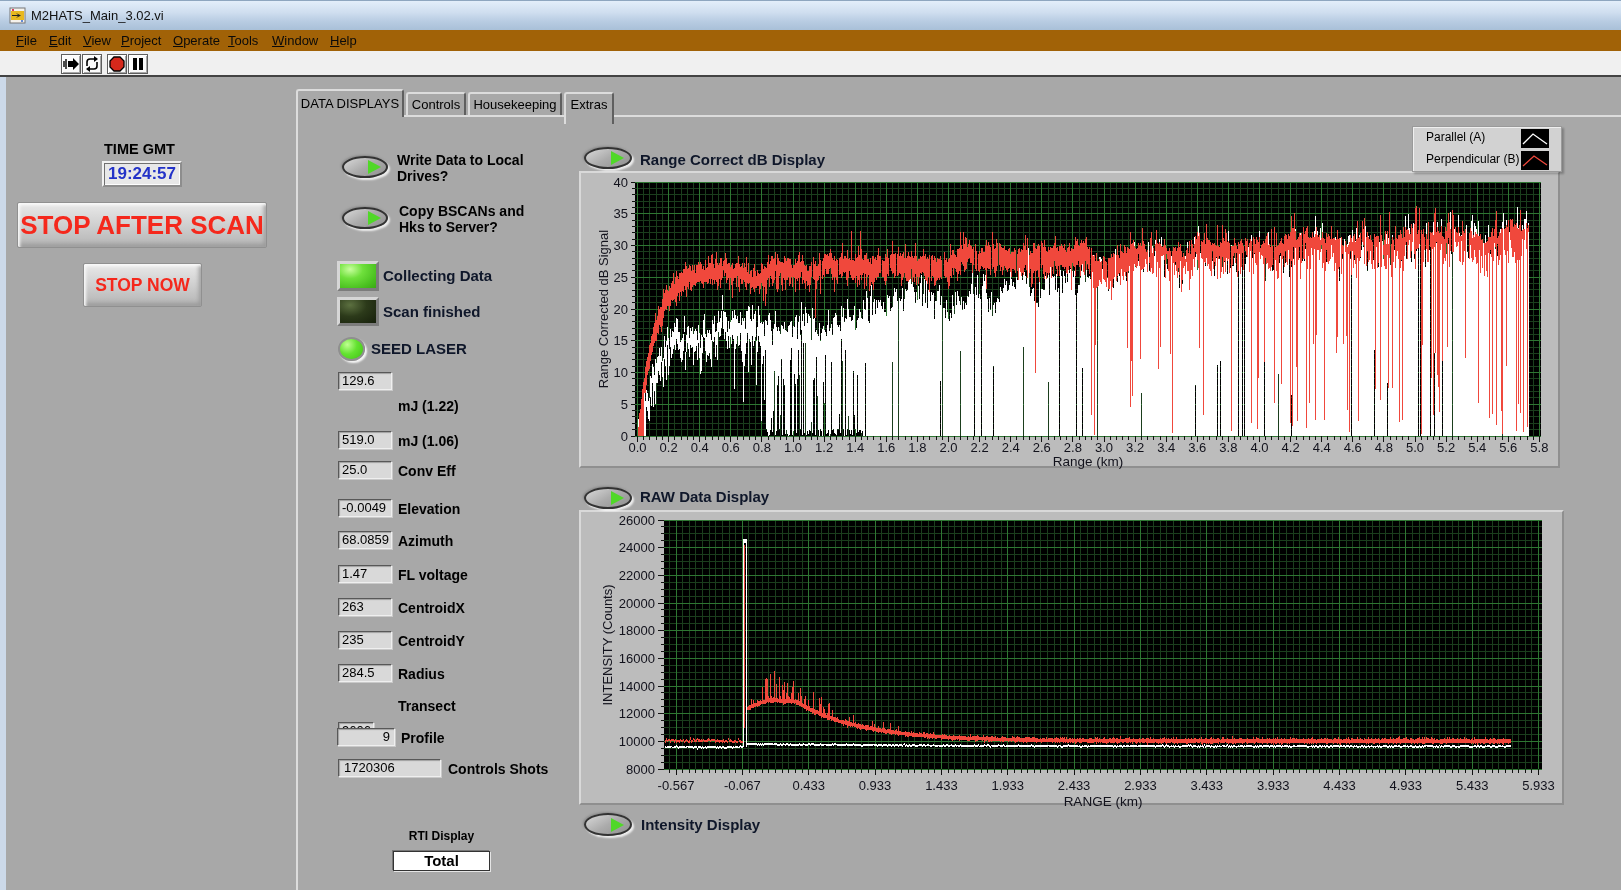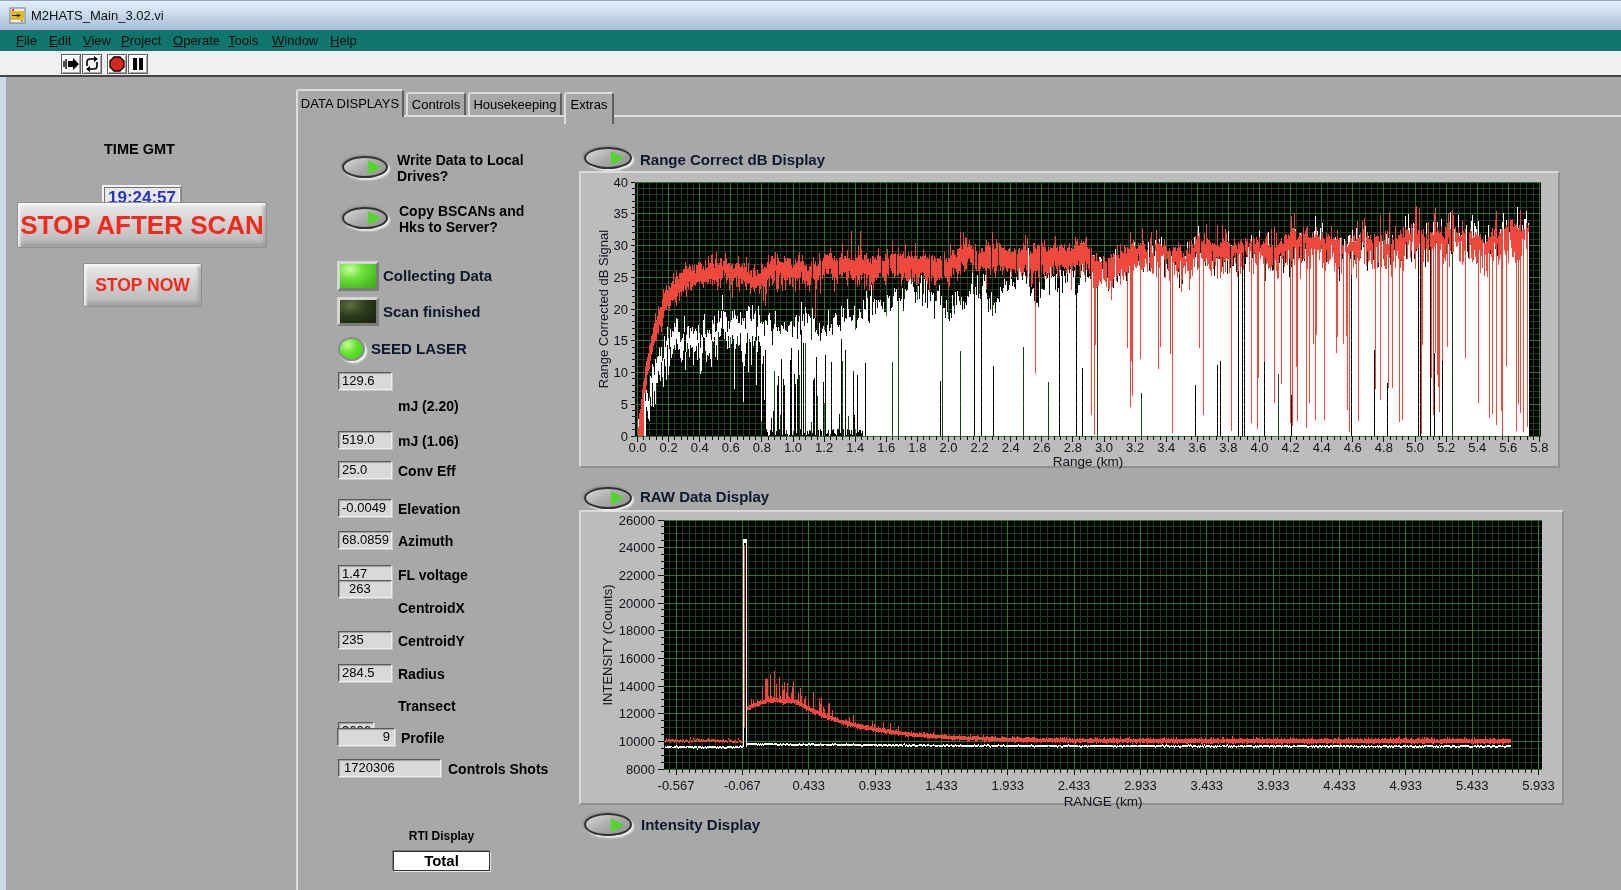--- a/index.html
+++ b/index.html
@@ -1,31 +1,31 @@
 <!DOCTYPE html>
 <html><head><meta charset="utf-8"><style>
 * { margin:0; padding:0; box-sizing:border-box; }
 body { font-family:"Liberation Sans", sans-serif; width:1621px; height:890px; overflow:hidden; }
 #root { position:relative; width:1621px; height:890px; background:#a8a8a8; }
 .abs { position:absolute; }
 .titlebar { left:0; top:0; width:1621px; height:30px;
   background:linear-gradient(180deg,#e3eefa 0%,#cfdeef 40%,#b8cce2 70%,#a9c0d8 100%);
   border-top:1px solid #8ea6bf; }
 .title-txt { left:31px; top:8px; font-size:13px; color:#111; }
-.menubar { left:0; top:30px; width:1621px; height:21px; background:#0f766e; font-size:13px; color:#0a0a0a; }
+.menubar { left:0; top:30px; width:1621px; height:21px; background:#a16207; font-size:13px; color:#0a0a0a; }
 .menubar span { position:absolute; top:3px; }
 .toolbar { left:0; top:51px; width:1621px; height:26px; background:#f0f0f0; border-bottom:2px solid #434343; }
 .tbtn { position:absolute; top:3px; width:20px; height:20px; background:#fbfbfb;
   border:1px solid #5f5f5f; box-shadow:inset 1px 1px 0 #fff, inset -1px -1px 0 #a8a8a8; }
 .leftstrip { left:0; top:77px; width:6px; height:813px; background:#ccd9e9; }
 .panel-lab { font-weight:bold; color:#000; }
 .timebox { left:102px; top:161px; width:80px; height:26px; background:#e8e8e8;
   border:2px solid; border-color:#f2f2f2 #8d8d8d #8d8d8d #f2f2f2;
   box-shadow:inset 1px 1px 0 #707070, inset -1px -1px 0 #fdfdfd;
-  color:#2433c8; font-weight:bold; font-size:17px; text-align:center; line-height:22px;margin-top:24px; }
+  color:#2433c8; font-weight:bold; font-size:17px; text-align:center; line-height:22px; }
 .bigbtn { background:linear-gradient(180deg,#e9e9e9 0%,#d2d2d2 45%,#b4b4b4 100%);
   border:1px solid #909090; border-radius:2px;
   box-shadow:inset 2px 2px 3px #fafafa, inset -2px -3px 4px #9b9b9b;
   color:#f5281c; font-weight:bold; text-align:center; }
 .tab { position:absolute; font-size:13px; color:#000; text-align:center;
   background:#a8a8a8; border-top:2px solid #dcdcdc; border-left:2px solid #dcdcdc; border-right:2px solid #5f5f5f;
   border-radius:3px 3px 0 0; }
 .nbox { position:absolute; height:18px; background:#d9d9d9; font-size:13px; color:#000; line-height:16px;
   border:1px solid; border-color:#585858 #efefef #efefef #585858;
   box-shadow:1px 1px 0 #c9c9c9, inset 1px 1px 1px #9f9f9f; }
@@ -112,32 +112,32 @@
     </div>
 <div class="abs ctitle" style="left:383px;top:267px">Collecting Data</div>
 <div class="ledframe" style="left:337px;top:297px;width:42px;height:29px">
   <div style="width:100%;height:100%;background:radial-gradient(ellipse at 28% 22%, #5c7040 0%, #2c3a1a 45%, #161f0b 100%)"></div>
     </div>
 <div class="abs ctitle" style="left:383px;top:303px">Scan finished</div>
 <div class="abs" style="left:338px;top:337px;width:27px;height:24px;border-radius:50%;border:2px solid #8f8f8f;background:radial-gradient(circle at 32% 28%, #c0ff92 0%, #63e230 45%, #3fc212 100%);box-shadow:2px 2px 2px rgba(255,255,255,0.9)"></div>
 <div class="abs ctitle" style="left:371px;top:340px">SEED LASER</div>
 
 <div class="nbox" style="left:338px;top:372px;width:54px;padding-left:3px">129.6</div>
-    <div class="nlab" style="left:398px;top:398px">mJ (2.20)</div>
+    <div class="nlab" style="left:398px;top:398px">mJ (1.22)</div>
     <div class="nbox" style="left:338px;top:431px;width:54px;padding-left:3px">519.0</div>
     <div class="nlab" style="left:398px;top:433px">mJ (1.06)</div>
     <div class="nbox" style="left:338px;top:461px;width:54px;padding-left:3px">25.0</div>
     <div class="nlab" style="left:398px;top:463px">Conv Eff</div>
     <div class="nbox" style="left:338px;top:499px;width:54px;padding-left:3px">-0.0049</div>
     <div class="nlab" style="left:398px;top:501px">Elevation</div>
     <div class="nbox" style="left:338px;top:531px;width:54px;padding-left:3px">68.0859</div>
     <div class="nlab" style="left:398px;top:533px">Azimuth</div>
     <div class="nbox" style="left:338px;top:565px;width:54px;padding-left:3px">1.47</div>
     <div class="nlab" style="left:398px;top:567px">FL voltage</div>
-    <div class="nbox" style="left:338px;top:580px;width:54px;padding-left:10px">263</div>
+    <div class="nbox" style="left:338px;top:598px;width:54px;padding-left:3px">263</div>
     <div class="nlab" style="left:398px;top:600px">CentroidX</div>
     <div class="nbox" style="left:338px;top:631px;width:54px;padding-left:3px">235</div>
     <div class="nlab" style="left:398px;top:633px">CentroidY</div>
     <div class="nbox" style="left:338px;top:664px;width:54px;padding-left:3px">284.5</div>
     <div class="nlab" style="left:398px;top:666px">Radius</div>
     <div class="nbox" style="left:338px;top:722px;width:36px;padding-left:3px">9606</div>
     <div class="nlab" style="left:398px;top:698px">Transect</div>
     <div class="nbox" style="left:337px;top:728px;width:58px;padding-right:4px;text-align:right">9</div>
     <div class="nlab" style="left:401px;top:730px">Profile</div>
     <div class="nbox" style="left:338px;top:759px;width:103px;padding-left:5px">1720306</div>
@@ -241,13 +241,25 @@
         <text x="1273.2" y="790" text-anchor="middle">3.933</text>
         <text x="1339.5" y="790" text-anchor="middle">4.433</text>
         <text x="1405.8" y="790" text-anchor="middle">4.933</text>
         <text x="1472.2" y="790" text-anchor="middle">5.433</text>
         <text x="1538.5" y="790" text-anchor="middle">5.933</text>
 <text x="1103" y="806" text-anchor="middle" font-size="13.5">RANGE (km)</text>
 <text transform="translate(612,645) rotate(-90)" text-anchor="middle" font-size="13">INTENSITY (Counts)</text>
       </g>
 </svg>
 
+<div class="legend">
+  <span style="position:absolute;left:13px;top:3px">Parallel (A)</span>
+  <span style="position:absolute;left:13px;top:25px">Perpendicular (B)</span>
+  <svg style="position:absolute;left:108px;top:2px" width="28" height="19">
+        <rect width="28" height="19" fill="#000"></rect>
+        <polyline points="2,15 12,5 26,15" stroke="#fff" fill="none" stroke-width="1.3"></polyline>
+      </svg>
+  <svg style="position:absolute;left:108px;top:24px" width="28" height="19">
+        <rect width="28" height="19" fill="#000"></rect>
+        <polyline points="2,15 13,5 26,14" stroke="#f0483c" fill="none" stroke-width="1.3"></polyline>
+      </svg>
+</div>
 
 </div>
 </body></html>

